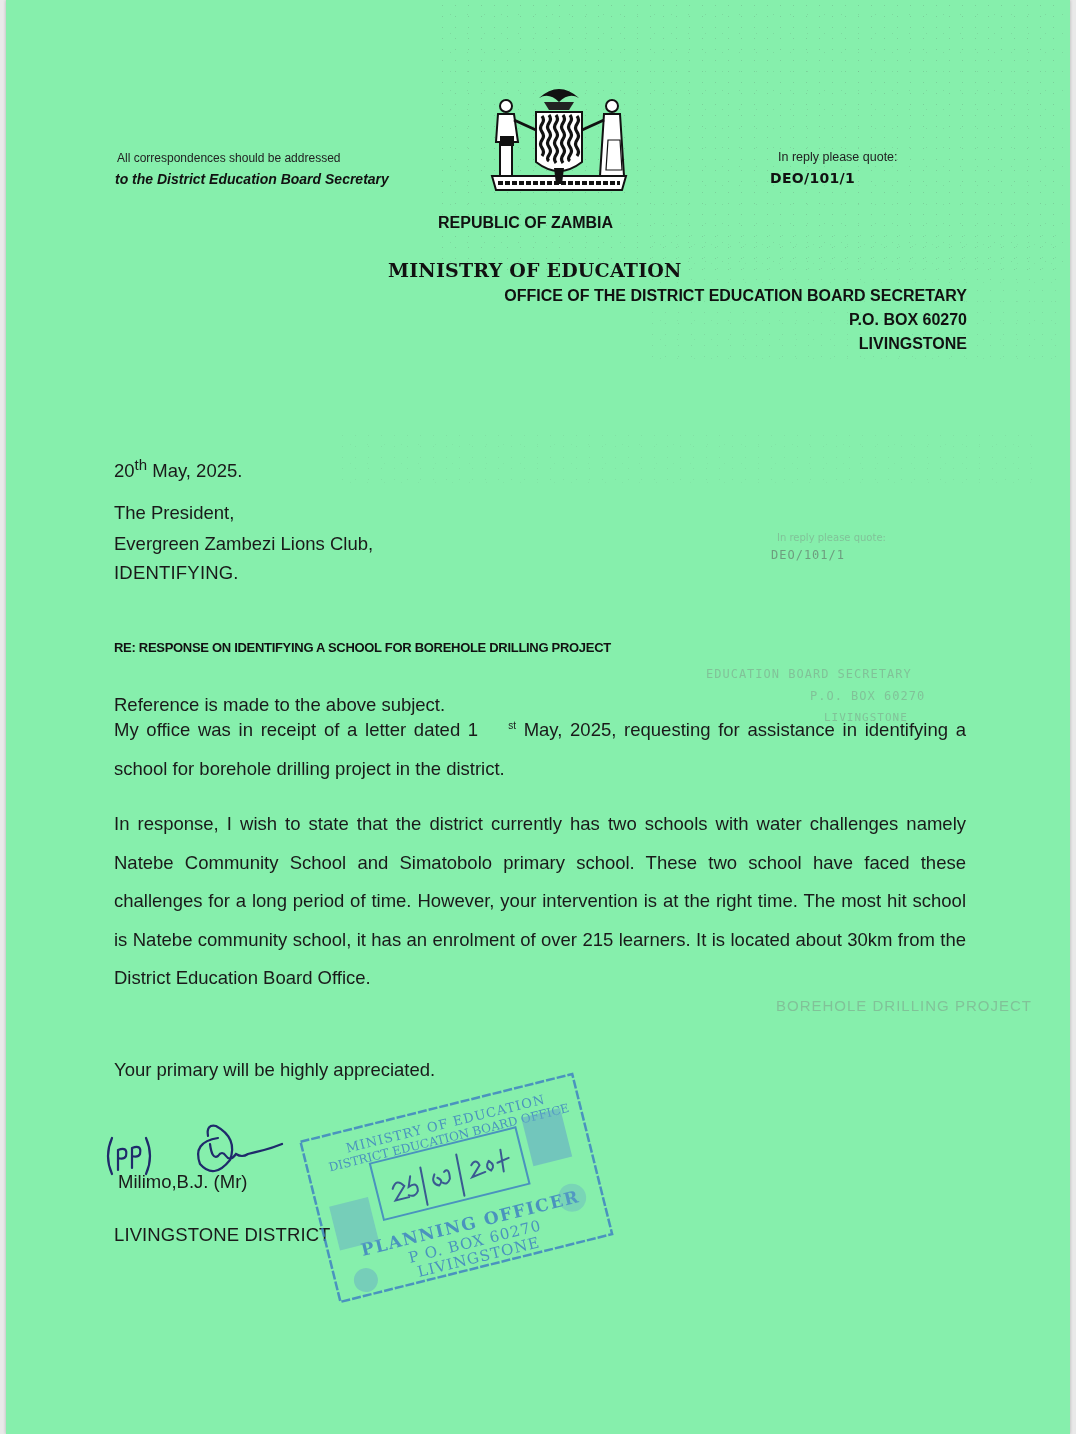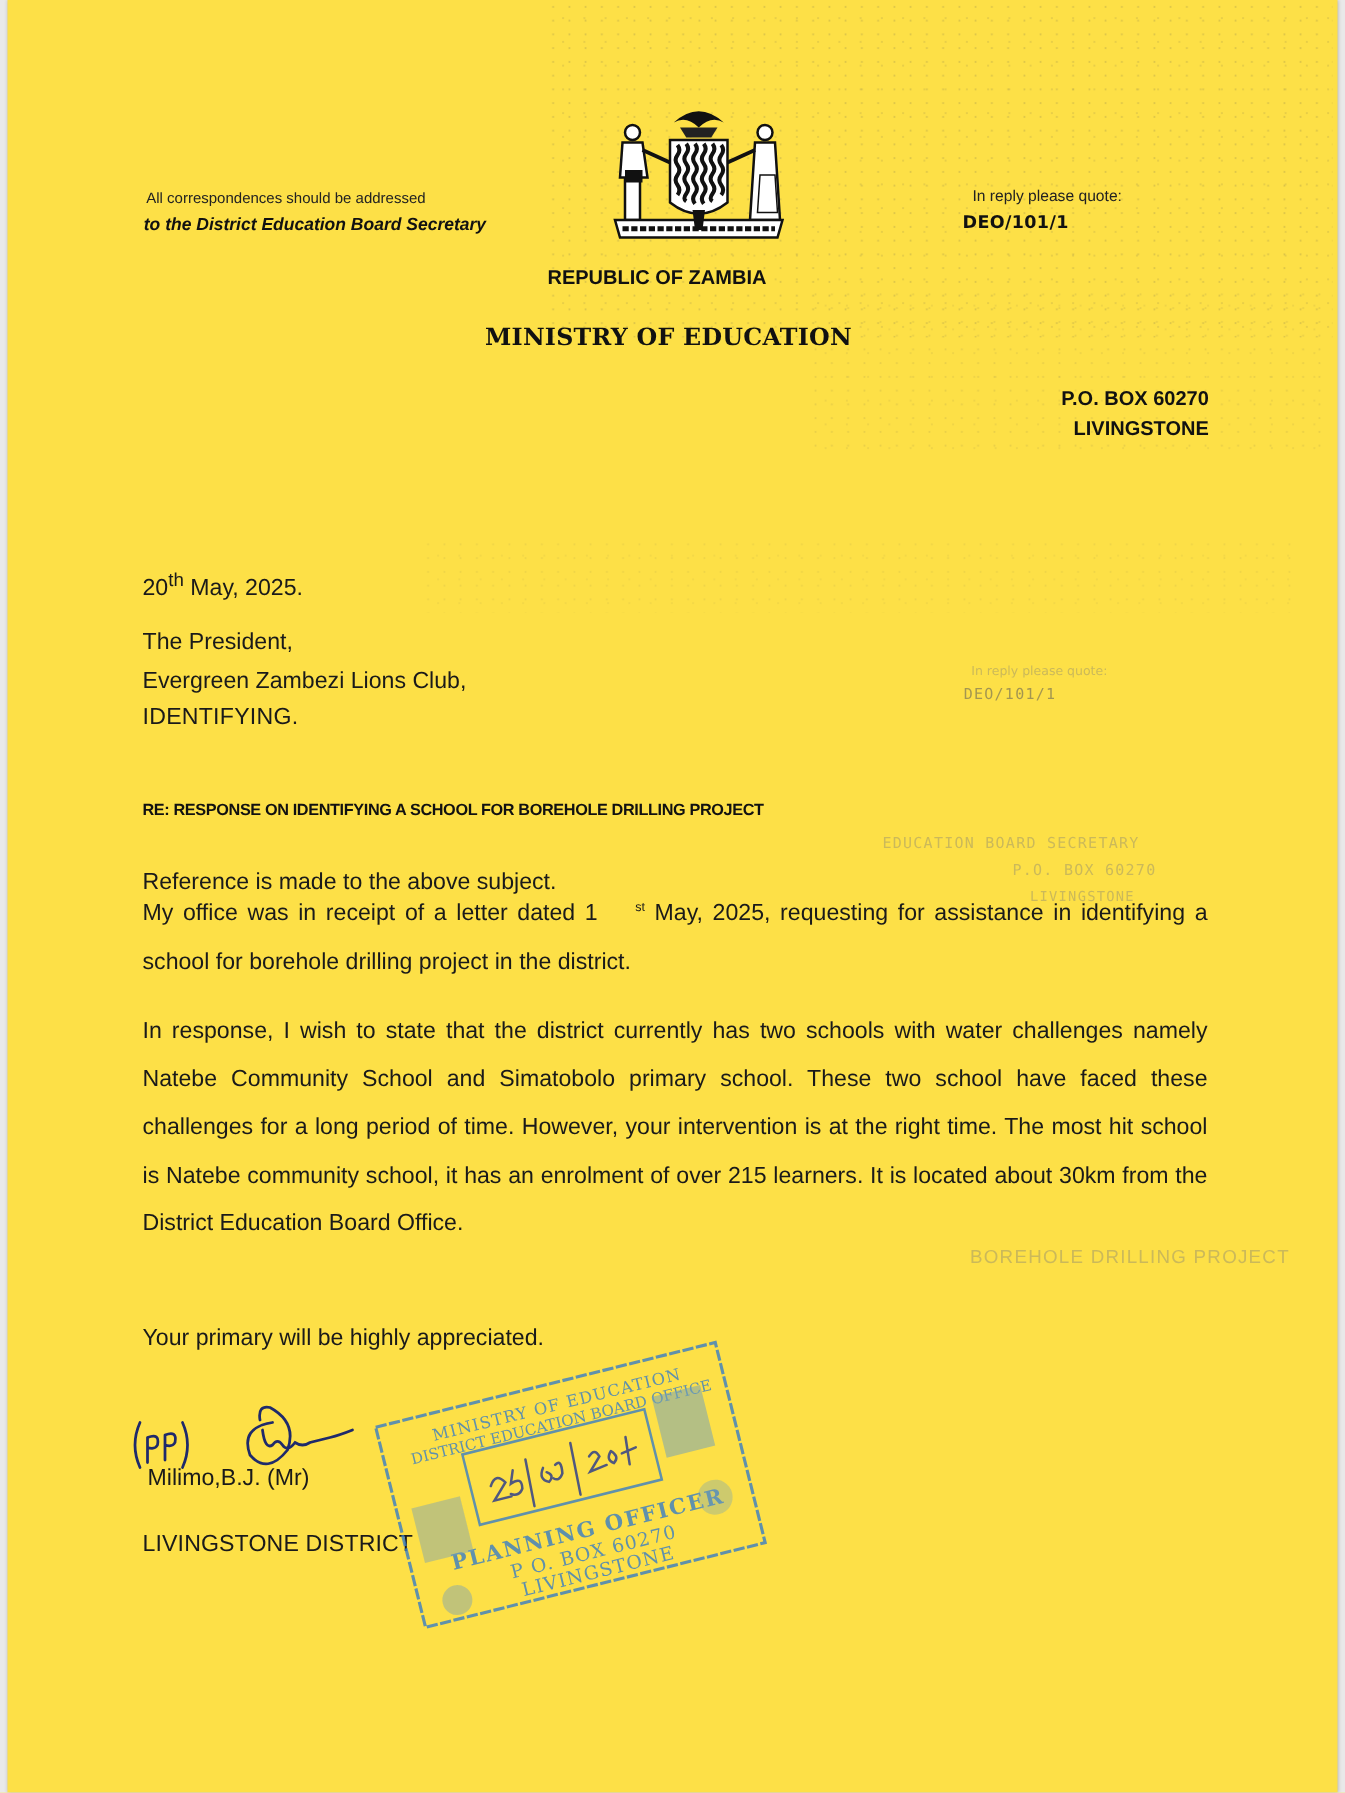--- a/index.html
+++ b/index.html
@@ -14,21 +14,21 @@
       overflow: hidden;
       font-family: "DejaVu Sans", sans-serif;
       color: #1a1a1a;
     }
     .page {
       position: absolute;
       left: 6px;
       top: 0;
       width: 1064px;
       height: 1434px;
-      background: #fde047;
+      background: #86efac;
       box-shadow: 0 0 3px rgba(0,0,0,0.25);
       overflow: hidden;
     }
     
     .speckle {
       position: absolute;
       background-image:
         radial-gradient(circle, rgba(80,80,80,0.35) 0.6px, transparent 1px),
         radial-gradient(circle, rgba(80,80,80,0.25) 0.5px, transparent 1px);
       background-size: 13px 11px, 17px 19px;
@@ -136,20 +136,21 @@
       <path d="M124 60 L136 60 L138 90 L122 90 Z" fill="none" stroke="#111" stroke-width="1.2"></path>
 
       <path d="M8 96 L142 96 L138 110 L12 110 Z" fill="#fff" stroke="#111" stroke-width="2"></path>
       <path d="M14 103 L136 103" stroke="#111" stroke-width="4" stroke-dasharray="5 2"></path>
       <path d="M70 88 L80 88 L78 104 L72 104 Z" fill="#111"></path>
     </svg>
   </div>
 
   <div class="abs republic">REPUBLIC OF ZAMBIA</div>
   <div class="abs ministry">MINISTRY OF EDUCATION</div>
+  <div class="abs office">OFFICE OF THE DISTRICT EDUCATION BOARD SECRETARY</div>
   <div class="abs pobox">P.O. BOX 60270</div>
   <div class="abs town">LIVINGSTONE</div>
 
   <div class="abs ghost ghost-reply1">In reply please quote:</div>
   <div class="abs ghost ghost-reply2">DEO/101/1</div>
   <div class="abs ghost ghost-sec">EDUCATION BOARD SECRETARY</div>
   <div class="abs ghost ghost-box">P.O. BOX 60270</div>
   <div class="abs ghost ghost-town">LIVINGSTONE</div>
   <div class="abs ghost ghost-proj">BOREHOLE DRILLING PROJECT</div>
 

